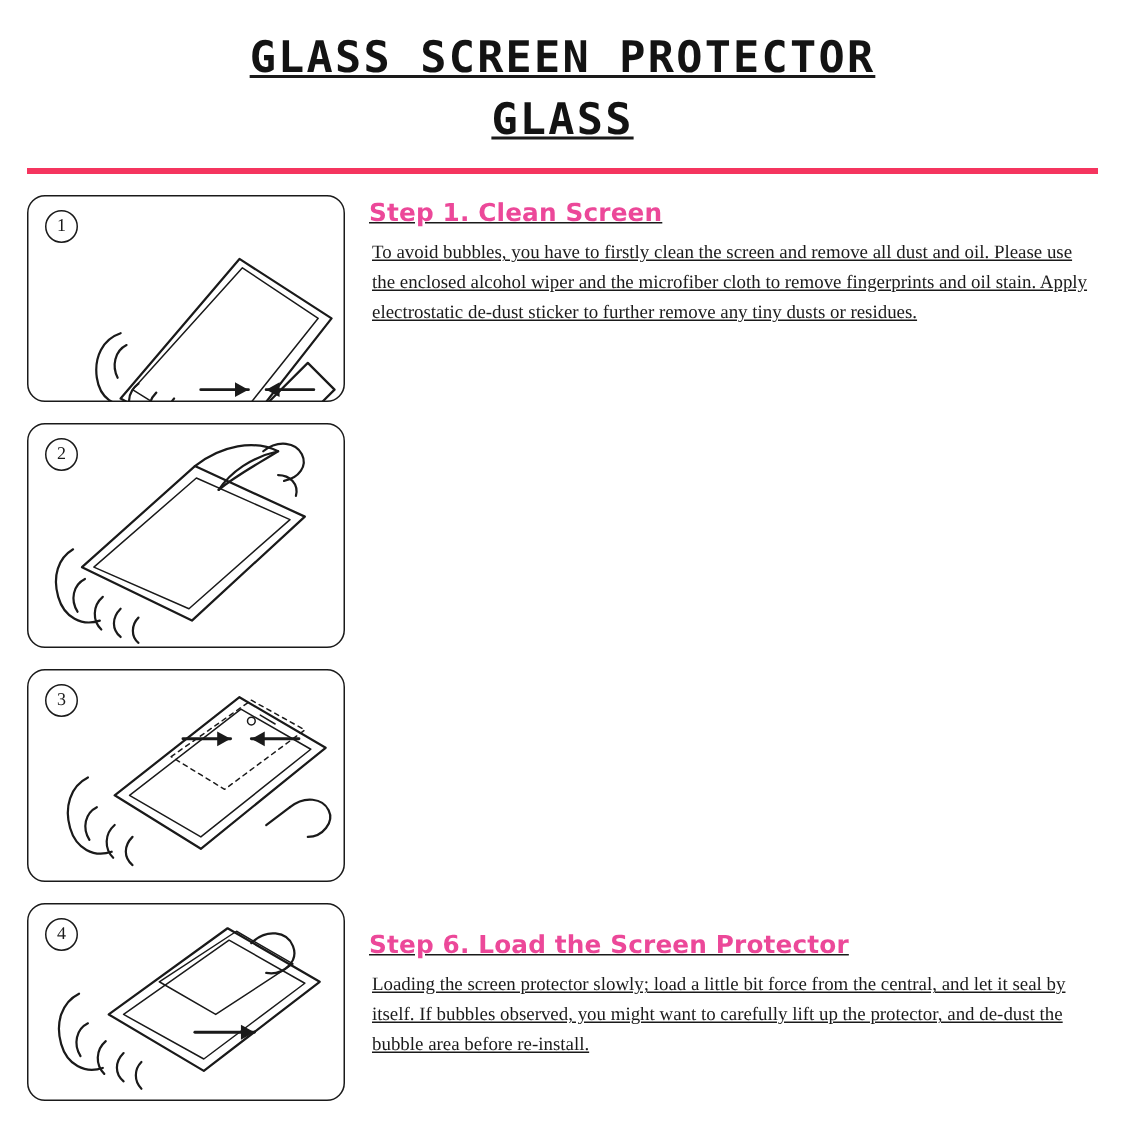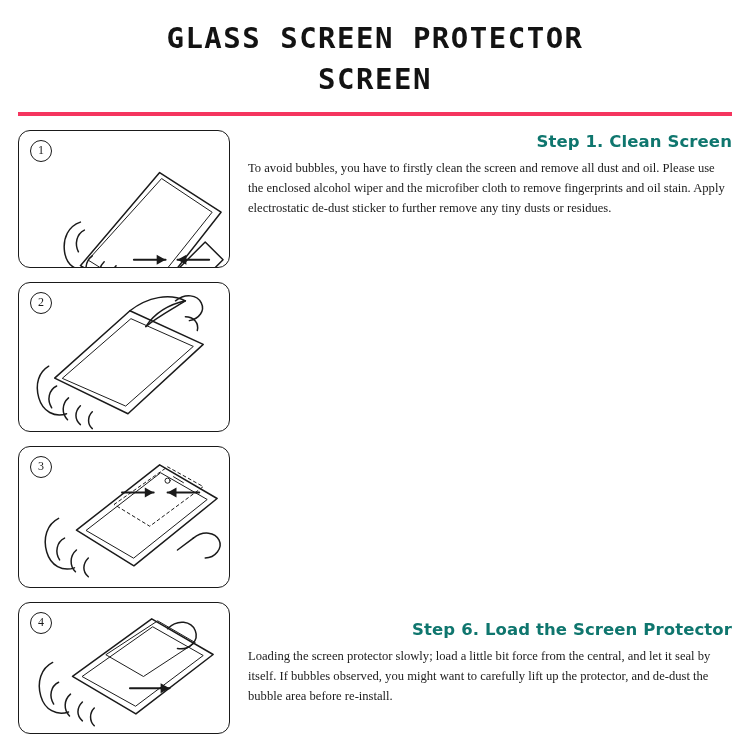--- a/index.html
+++ b/index.html
@@ -14,20 +14,21 @@
     color: #1a1a1a;
     position: relative;
     overflow: hidden;
   }
   .page {
     width: 750px;
     height: 666px;
     box-sizing: border-box;
     padding: 0;
     position: relative;
+    text-decoration: underline;
   }
   
   .header {
     padding-top: 18px;
     text-align: center;
   }
   .title-line {
     font-family: "DejaVu Sans Mono", monospace;
     font-weight: bold;
     font-size: 29px;
@@ -89,24 +90,23 @@
   }
   .text-col {
     flex: 1 1 auto;
     min-width: 0;
     padding-top: 2px;
   }
   .step-title {
     font-family: "DejaVu Sans", sans-serif;
     font-weight: bold;
     font-size: 16.5px;
-    color: #0f766e;
+    color: #ec4899;
     margin: 0 0 8px 0;
     letter-spacing: 0.1px;
-    text-align: right;
   }
   .step-body {
     font-family: "Liberation Serif", serif;
     font-size: 12.6px;
     line-height: 1.58;
     color: #1b1b1b;
     margin: 2px;
     text-align: left;
   }
   .step-2 .step-title { margin-top: 22px; }
@@ -114,21 +114,21 @@
   .step-4 .step-title { margin-top: 16px; }
   .step-1 .step-title { margin-top: 0px; }
 </style>
 </head>
 <body>
 
 <div class="page">
 
   <div class="header">
     <div class="title-line">GLASS SCREEN PROTECTOR</div>
-    <div class="title-line second">SCREEN</div>
+    <div class="title-line second">GLASS</div>
   </div>
   <div class="rule" style="background: rgb(245, 53, 95);"></div>
 
   <div class="steps">
 
     <div class="step step-1">
       <div class="illus">
         <div class="num-circle">1</div>
         <svg class="art" viewBox="0 0 212 138">
           <g fill="none" stroke="#1a1a1a" stroke-width="1.5" stroke-linecap="round" stroke-linejoin="round">

